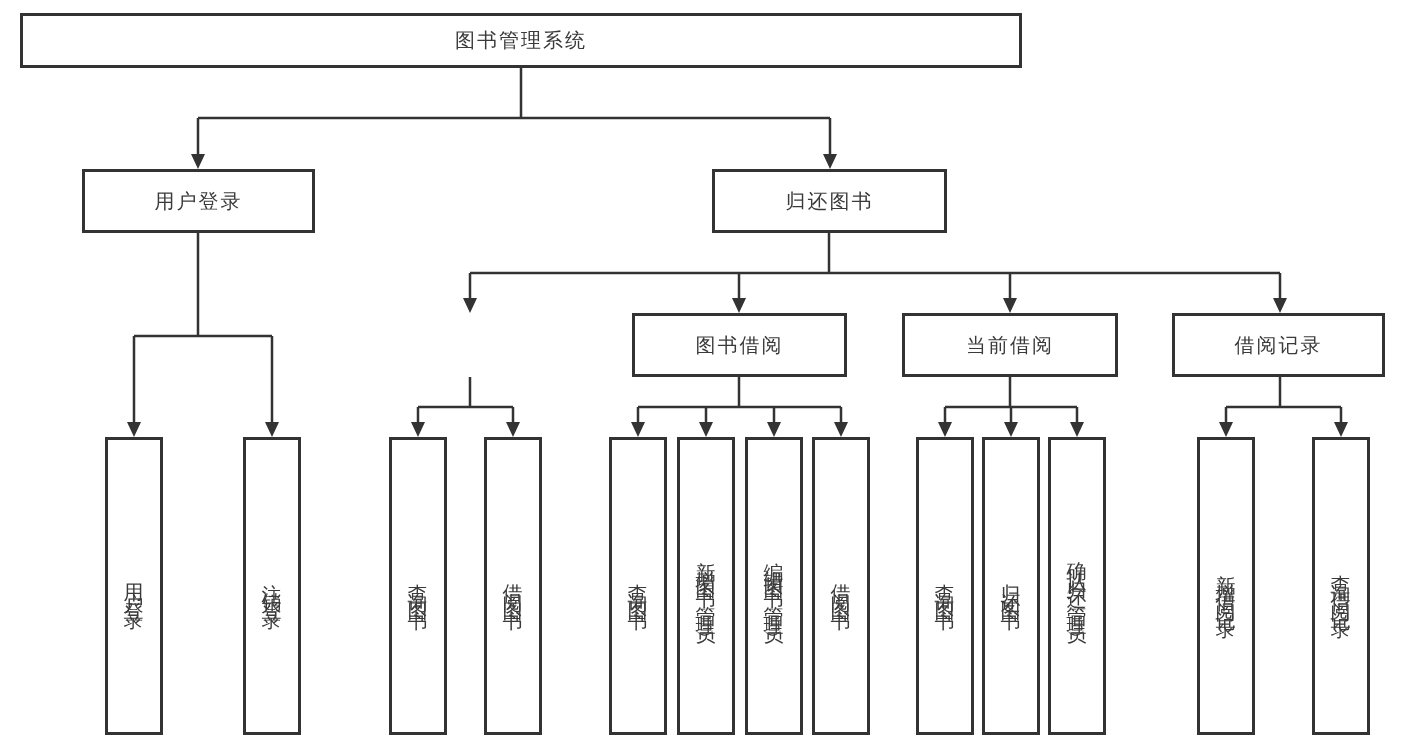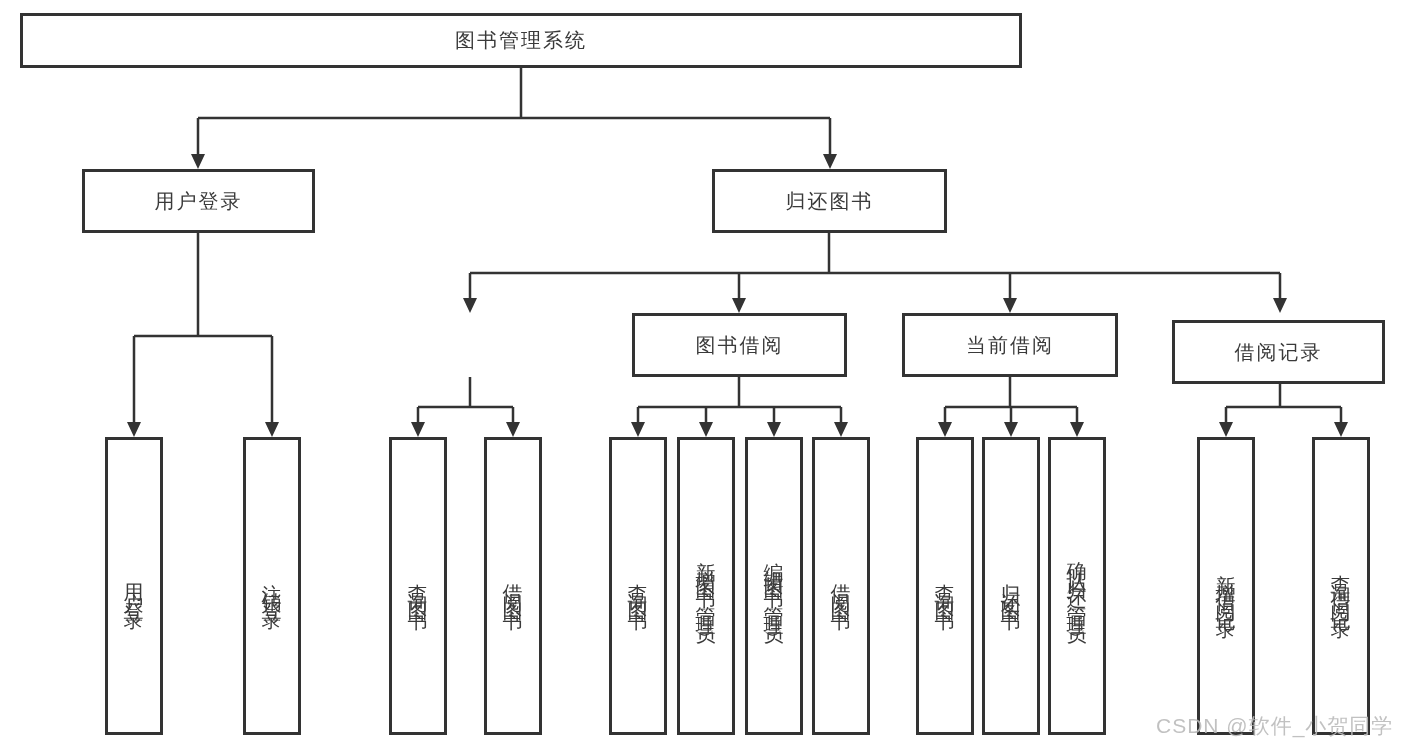--- a/index.html
+++ b/index.html
@@ -104,21 +104,21 @@
   <div class="box hbox" style="left:712px;top:169px;width:235px;height:64px">
     <span>归还图书</span>
   </div>
 
   <div class="box hbox" style="left:902px;top:313px;width:216px;height:64px">
     <span>当前借阅</span>
   </div>
   <div class="box hbox" style="left:632px;top:313px;width:215px;height:64px">
     <span>图书借阅</span>
   </div>
-  <div class="box hbox" style="left:1172px;top:320px;width:213px;height:64px">
+  <div class="box hbox" style="left:1172px;top:313px;width:213px;height:64px">
     <span>借阅记录</span>
   </div>
 
   <div class="box vbox" style="left:105px;top:437px;width:58px;height:298px">
     <span>用户登录</span>
   </div>
   <div class="box vbox" style="left:243px;top:437px;width:58px;height:298px">
     <span>注销登录</span>
   </div>
   <div class="box vbox" style="left:389px;top:437px;width:58px;height:298px">
@@ -148,15 +148,14 @@
   <div class="box vbox" style="left:1048px;top:437px;width:58px;height:298px">
     <span>确认归还（管理员）</span>
   </div>
   <div class="box vbox" style="left:1197px;top:437px;width:58px;height:298px">
     <span>新增借阅记录</span>
   </div>
   <div class="box vbox" style="left:1312px;top:437px;width:58px;height:298px">
     <span>查询借阅记录</span>
   </div>
 
-  <div class="watermark">CSDN @软件_小贺同学</div>
 
 </div>
 
 </body></html>

